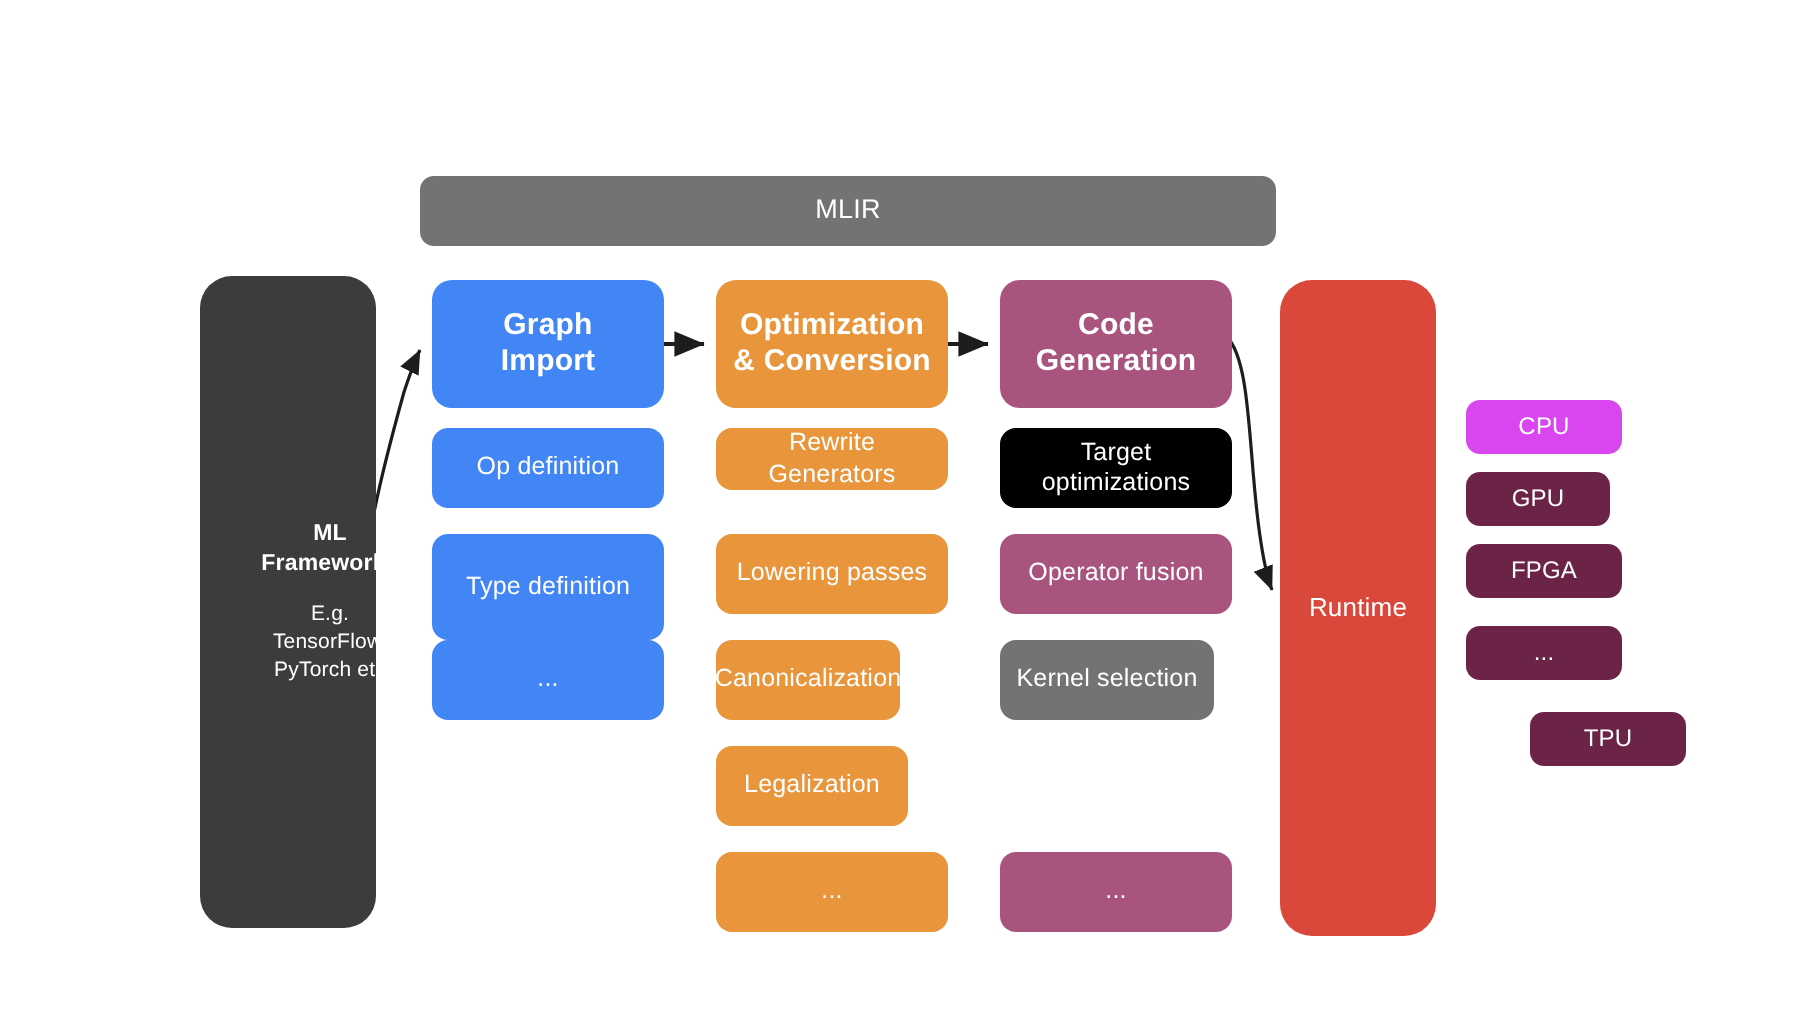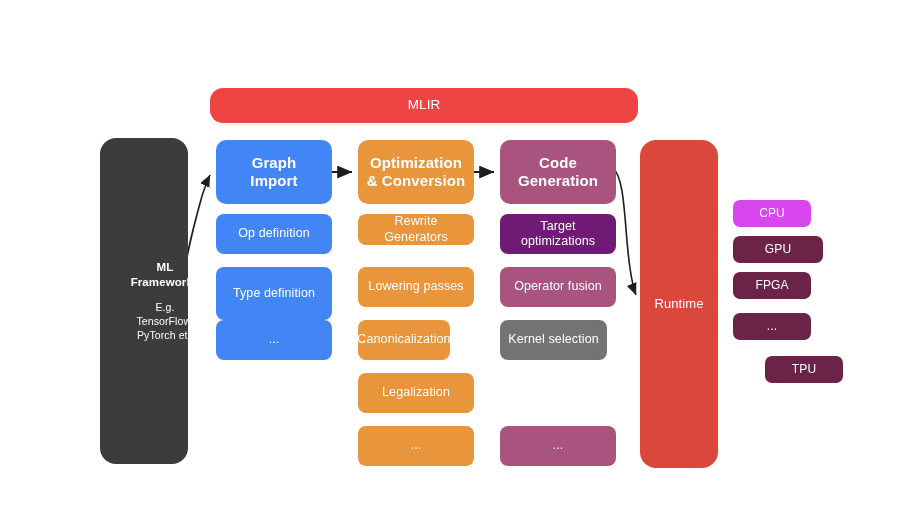--- a/index.html
+++ b/index.html
@@ -104,21 +104,21 @@
 
     <path d="M186,303 C176,292 192,232 202,196 C206,184 208,179 210,175" fill="none" stroke="#1d1d1d" stroke-width="1.6" marker-end="url(#ah)"></path>
 
     <path d="M332,172 L352,172" fill="none" stroke="#1d1d1d" stroke-width="2" marker-end="url(#ah)"></path>
 
     <path d="M474,172 L494,172" fill="none" stroke="#1d1d1d" stroke-width="2" marker-end="url(#ah)"></path>
 
     <path d="M613,168 C626,180 624,228 630,268 C632,282 634,290 636,295" fill="none" stroke="#1d1d1d" stroke-width="1.6" marker-end="url(#ah)"></path>
   </svg>
 
-  <div class="node banner" style="left:210px; top:88px; width:428px; height:35px; background:#ef4444;border-radius:13px;">MLIR</div>
+  <div class="node banner" style="left:210px; top:88px; width:428px; height:35px; background:#737373;">MLIR</div>
 
   <div class="node pillar frameworks" style="left:100px; top:138px; width:88px; height:326px; background:#3C3C3C;">
     <span class="fw-title">ML
 Frameworks</span>
     <span class="fw-sub">E.g.
 TensorFlow,
 PyTorch etc</span>
   </div>
 
   <div class="node header-node" style="left:216px; top:140px; width:116px; height:64px; background:#4285F4;">Graph
@@ -133,42 +133,42 @@
   <div class="node header-node" style="left:358px; top:140px; width:116px; height:64px; background:#E8953C;">Optimization
 &amp; Conversion</div>
 
   <div class="node sub-node" style="left:358px; top:214px; width:116px; height:31px; background:#E8953C;">Rewrite
 Generators</div>
 
   <div class="node sub-node" style="left:358px; top:267px; width:116px; height:40px; background:#E8953C;">Lowering passes</div>
 
   <div class="node sub-node" style="left:358px; top:320px; width:92px; height:40px; background:#E8953C;">Canonicalization</div>
 
-  <div class="node sub-node" style="left:358px; top:373px; width:116px; height:40px; background:#E8953C;">Legalization</div>
+  <div class="node sub-node" style="left:358px; top:373px; width:96px; height:40px; background:#E8953C;">Legalization</div>
 
   <div class="node sub-node" style="left:358px; top:426px; width:116px; height:40px; background:#E8953C;">...</div>
 
   <div class="node header-node" style="left:500px; top:140px; width:116px; height:64px; background:#A8547F;">Code
 Generation</div>
 
-  <div class="node sub-node" style="left:500px; top:214px; width:116px; height:40px; background:#701a75;">Target
+  <div class="node sub-node" style="left:500px; top:214px; width:116px; height:40px; background:#000000;">Target
 optimizations</div>
 
   <div class="node sub-node" style="left:500px; top:267px; width:116px; height:40px; background:#A8547F;">Operator fusion</div>
 
   <div class="node sub-node" style="left:500px; top:320px; width:107px; height:40px; background:#737373;text-align:right;">Kernel selection</div>
 
 
   <div class="node sub-node" style="left:500px; top:426px; width:116px; height:40px; background:#A8547F;">...</div>
 
   <div class="node pillar" style="left:640px; top:140px; width:78px; height:328px; background:#D9483B;">Runtime</div>
 
   <div class="node chip" style="left:733px; top:200px; width:78px; height:27px; background:#d946ef;">CPU</div>
 
-  <div class="node chip" style="left:733px; top:236px; width:90px; height:27px; background:#6B2447;">GPU</div>
+  <div class="node chip" style="left:733px; top:236px; width:72px; height:27px; background:#6B2447;">GPU</div>
 
   <div class="node chip" style="left:733px; top:272px; width:78px; height:27px; background:#6B2447;">FPGA</div>
 
   <div class="node chip" style="left:733px; top:313px; width:78px; height:27px; background:#6B2447;">...</div>
 
   <div class="node chip" style="left:765px; top:356px; width:78px; height:27px; background:#6B2447;">TPU</div>
 
 </div>
 
 </body></html>

